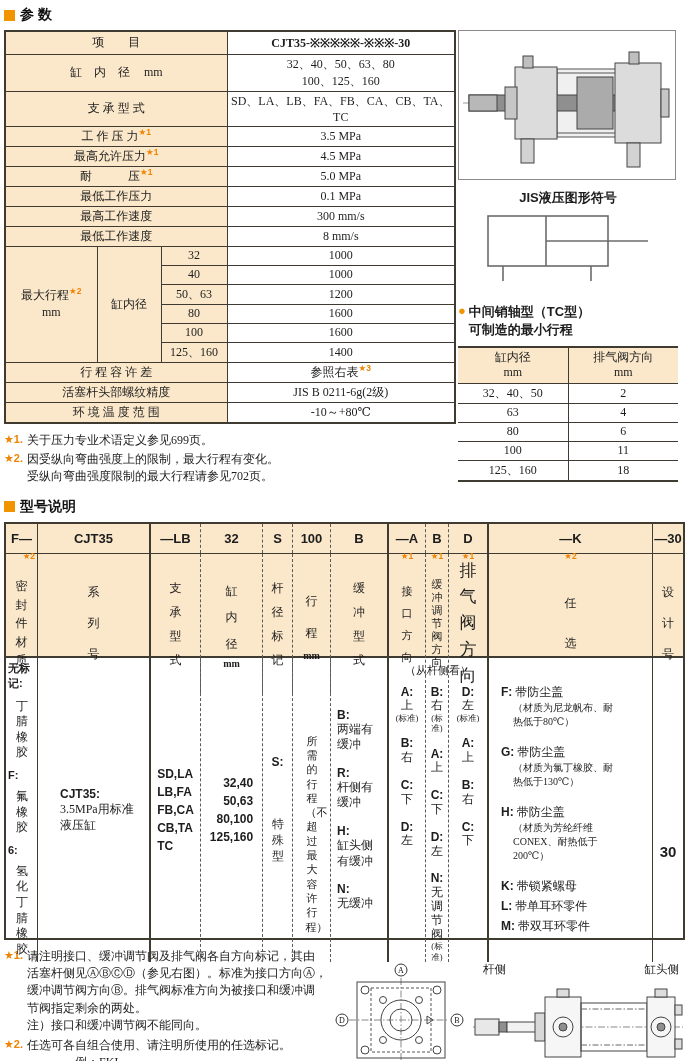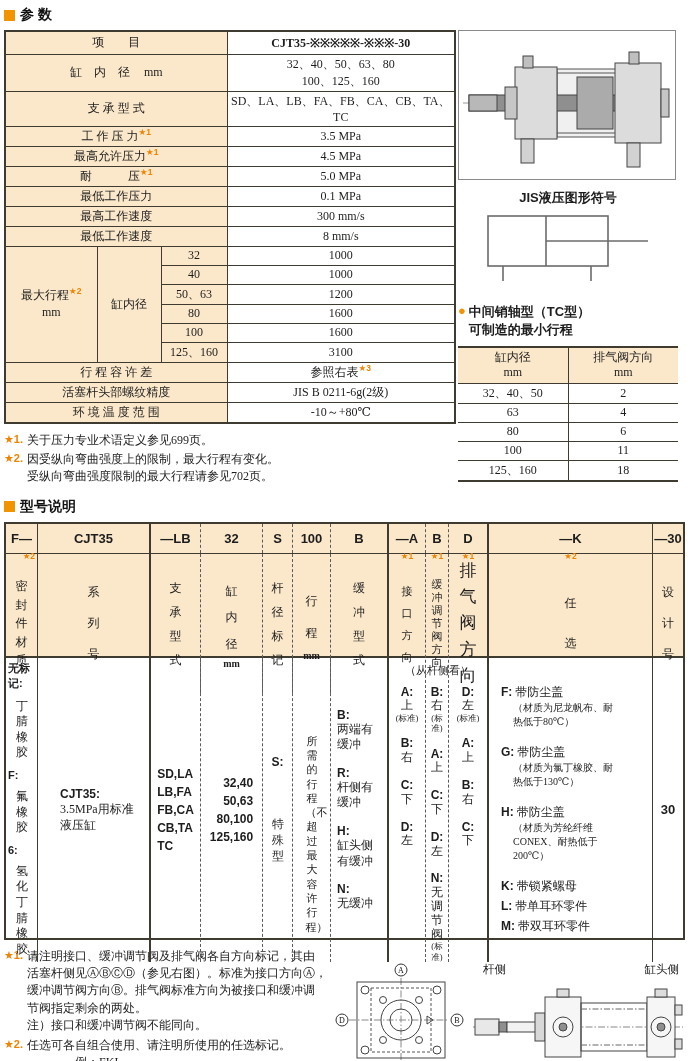--- a/index.html
+++ b/index.html
@@ -101,21 +101,21 @@
   .ditem{text-align:center;}
   .ditem .dcode{font-family:"Liberation Sans","DejaVu Sans",sans-serif;font-weight:bold;font-size:12px;line-height:1.15;}
   .ditem .dname{font-size:12px;line-height:1.15;}
   .ditem .dstd{font-size:8.5px;line-height:1.2;}
 
   .opts-cell{display:flex;flex-direction:column;gap:15px;padding:26px 4px 0 12px;}
   .oitem .oline{font-size:12px;}
   .ocode{font-family:"Liberation Sans","DejaVu Sans",sans-serif;font-weight:bold;font-size:12px;margin-right:3px;}
   .odesc{font-size:10px;line-height:1.4;margin-left:12px;}
   .extras{display:flex;flex-direction:column;gap:3px;}
-  .design-cell{font-family:"Liberation Sans","DejaVu Sans",sans-serif;font-weight:bold;font-size:13px;}
+  .design-cell{font-family:"Liberation Sans","DejaVu Sans",sans-serif;font-weight:bold;font-size:15px;margin-top:42px;}
 
   
   .bottomrow{display:flex;margin-top:8px;}
   .bfoot{width:352px;font-size:12px;}
   .drawings{display:flex;flex:1;justify-content:flex-end;align-items:flex-start;gap:8px;margin-top:14px;}
   .sideview{width:212px;}
   .sv-labels{display:flex;justify-content:space-between;font-size:11.5px;padding:0 6px 2px 10px;}
 </style>
 </head>
 <body>
@@ -194,21 +194,21 @@
         <tr class="h19">
           <td class="lab"><span>80</span></td>
           <td class="val"><span>1600</span></td>
         </tr>
         <tr class="h19">
           <td class="lab"><span>100</span></td>
           <td class="val"><span>1600</span></td>
         </tr>
         <tr class="h19">
           <td class="lab"><span>125、160</span></td>
-          <td class="val"><span>3100</span></td>
+          <td class="val"><span>1400</span></td>
         </tr>
         <tr class="h19">
           <td colspan="3" class="lab"><span>行 程 容 许 差</span></td>
           <td class="val"><span>参照右表</span><sup class="star">★3</sup></td>
         </tr>
         <tr class="h19">
           <td colspan="3" class="lab"><span>活塞杆头部螺纹精度</span></td>
           <td class="val"><span>JIS B 0211-6g(2级)</span></td>
         </tr>
         <tr class="h19">

